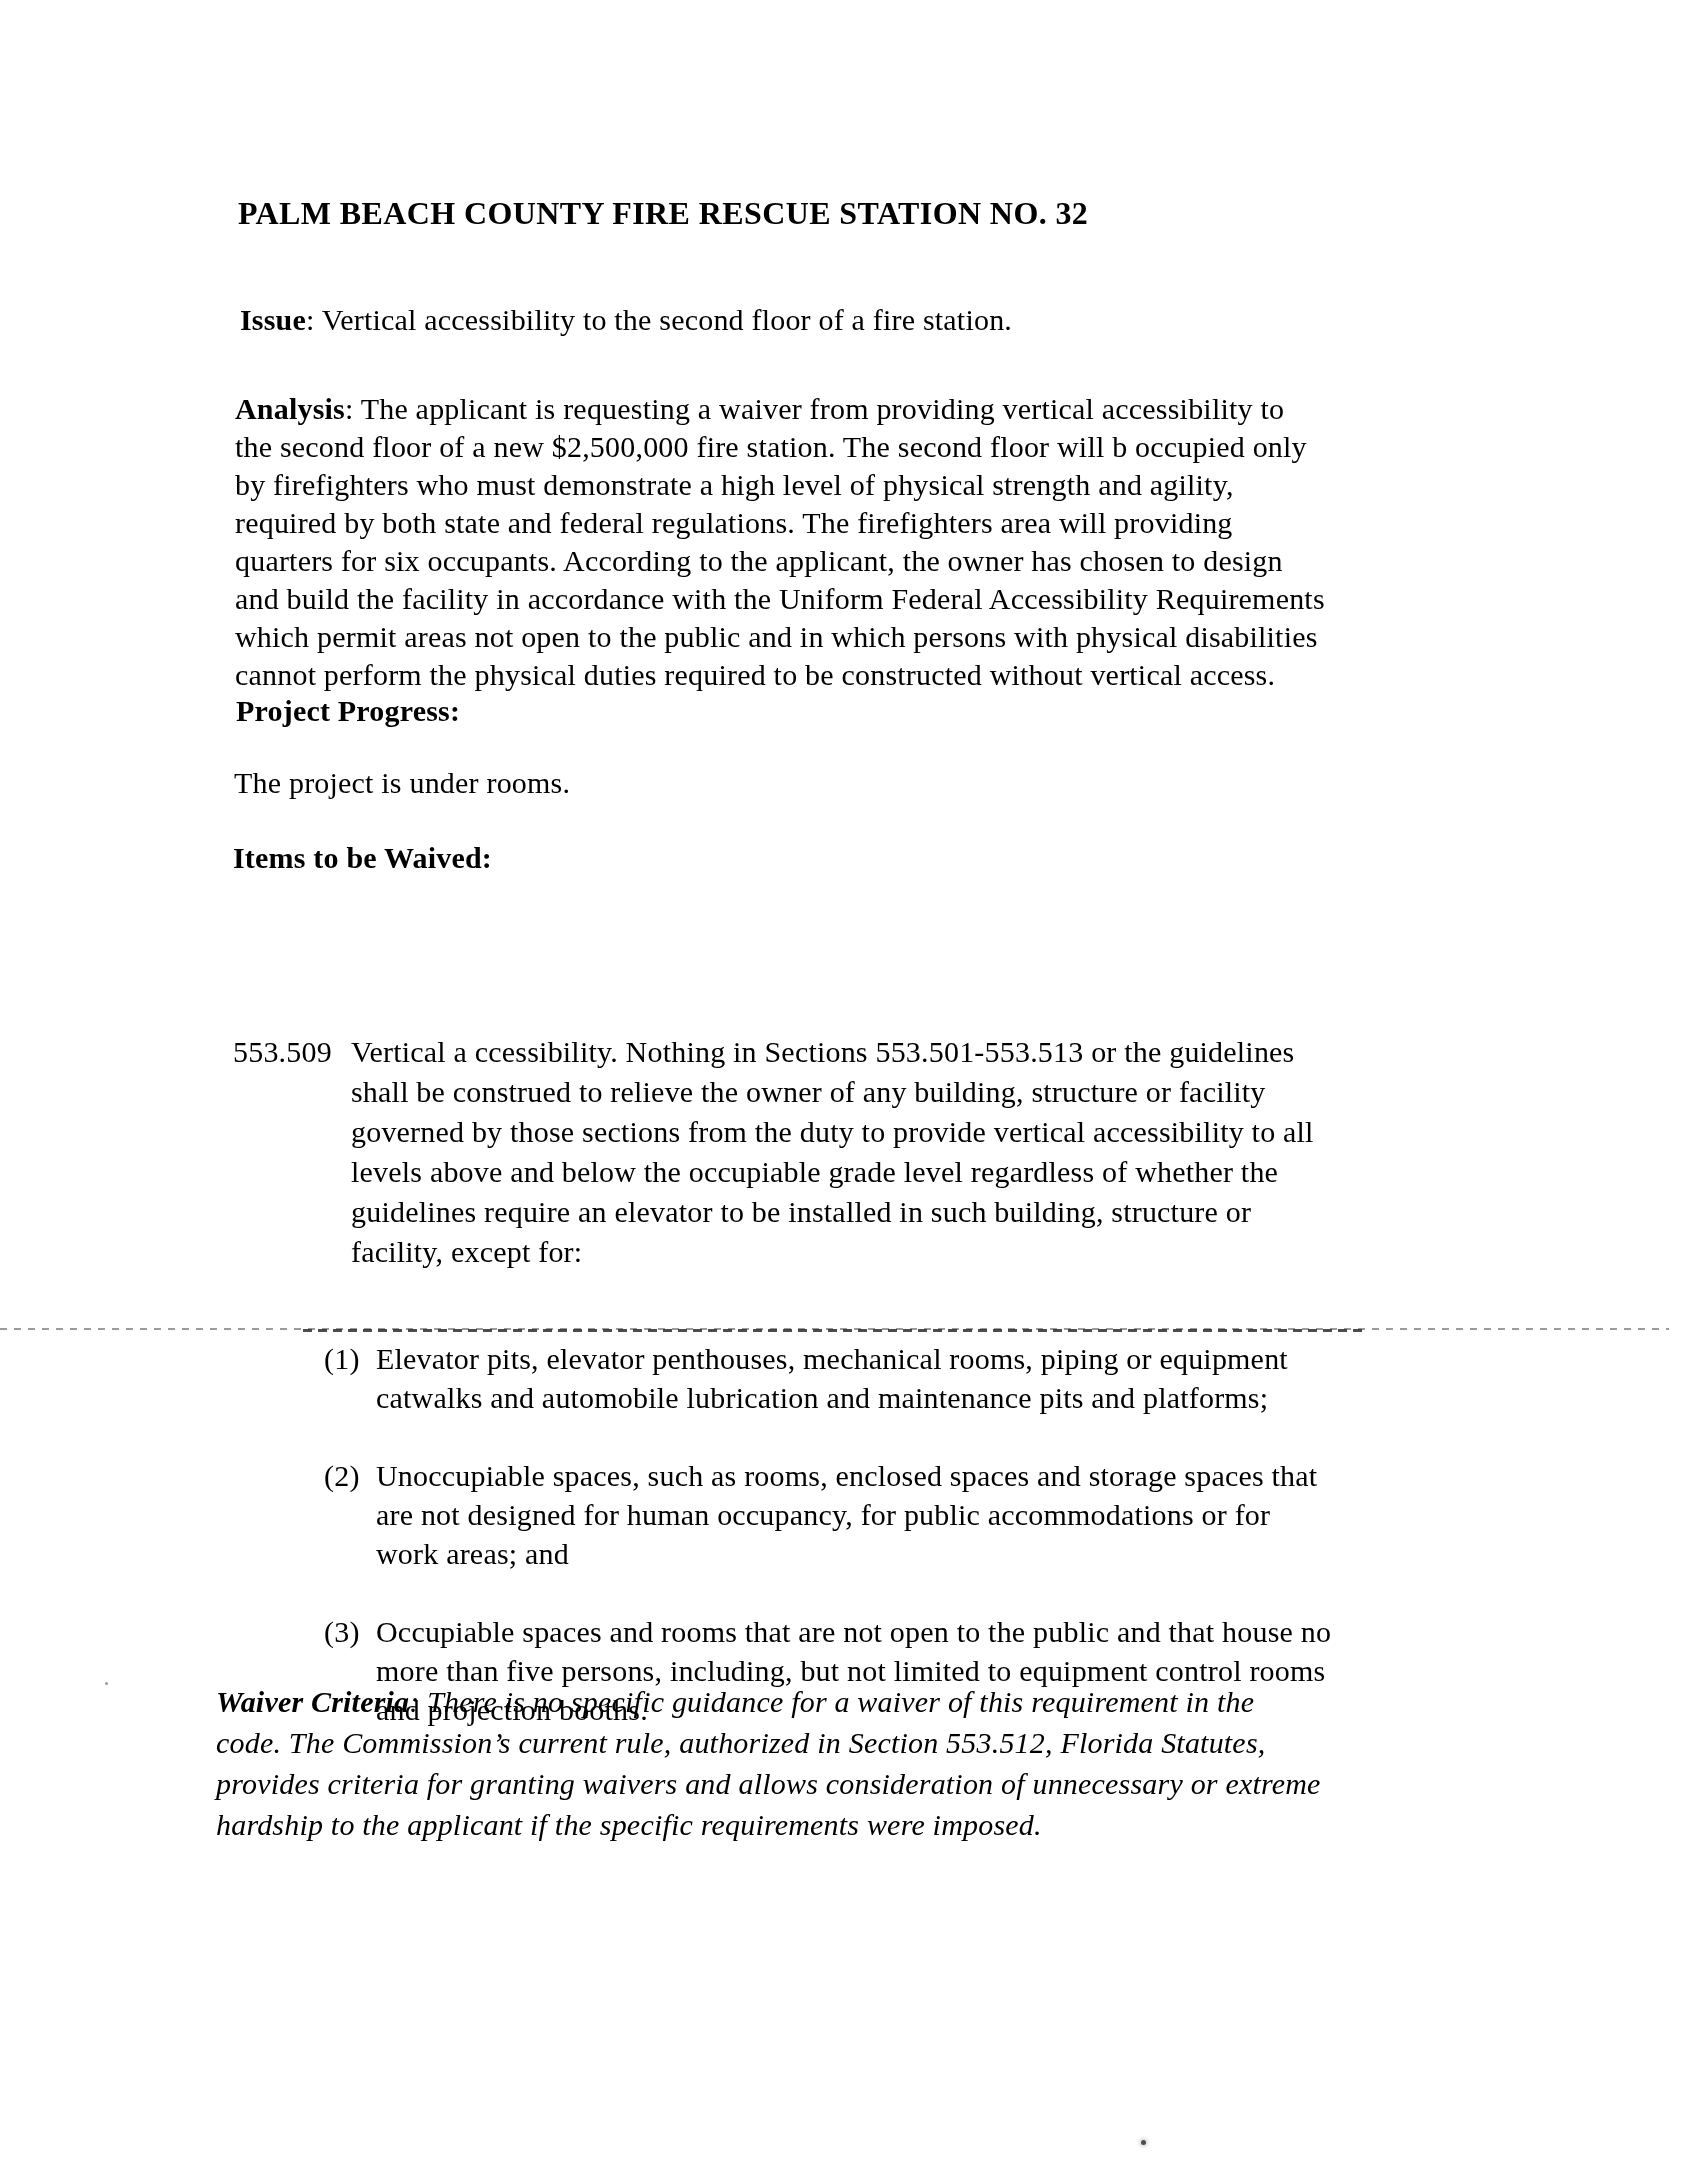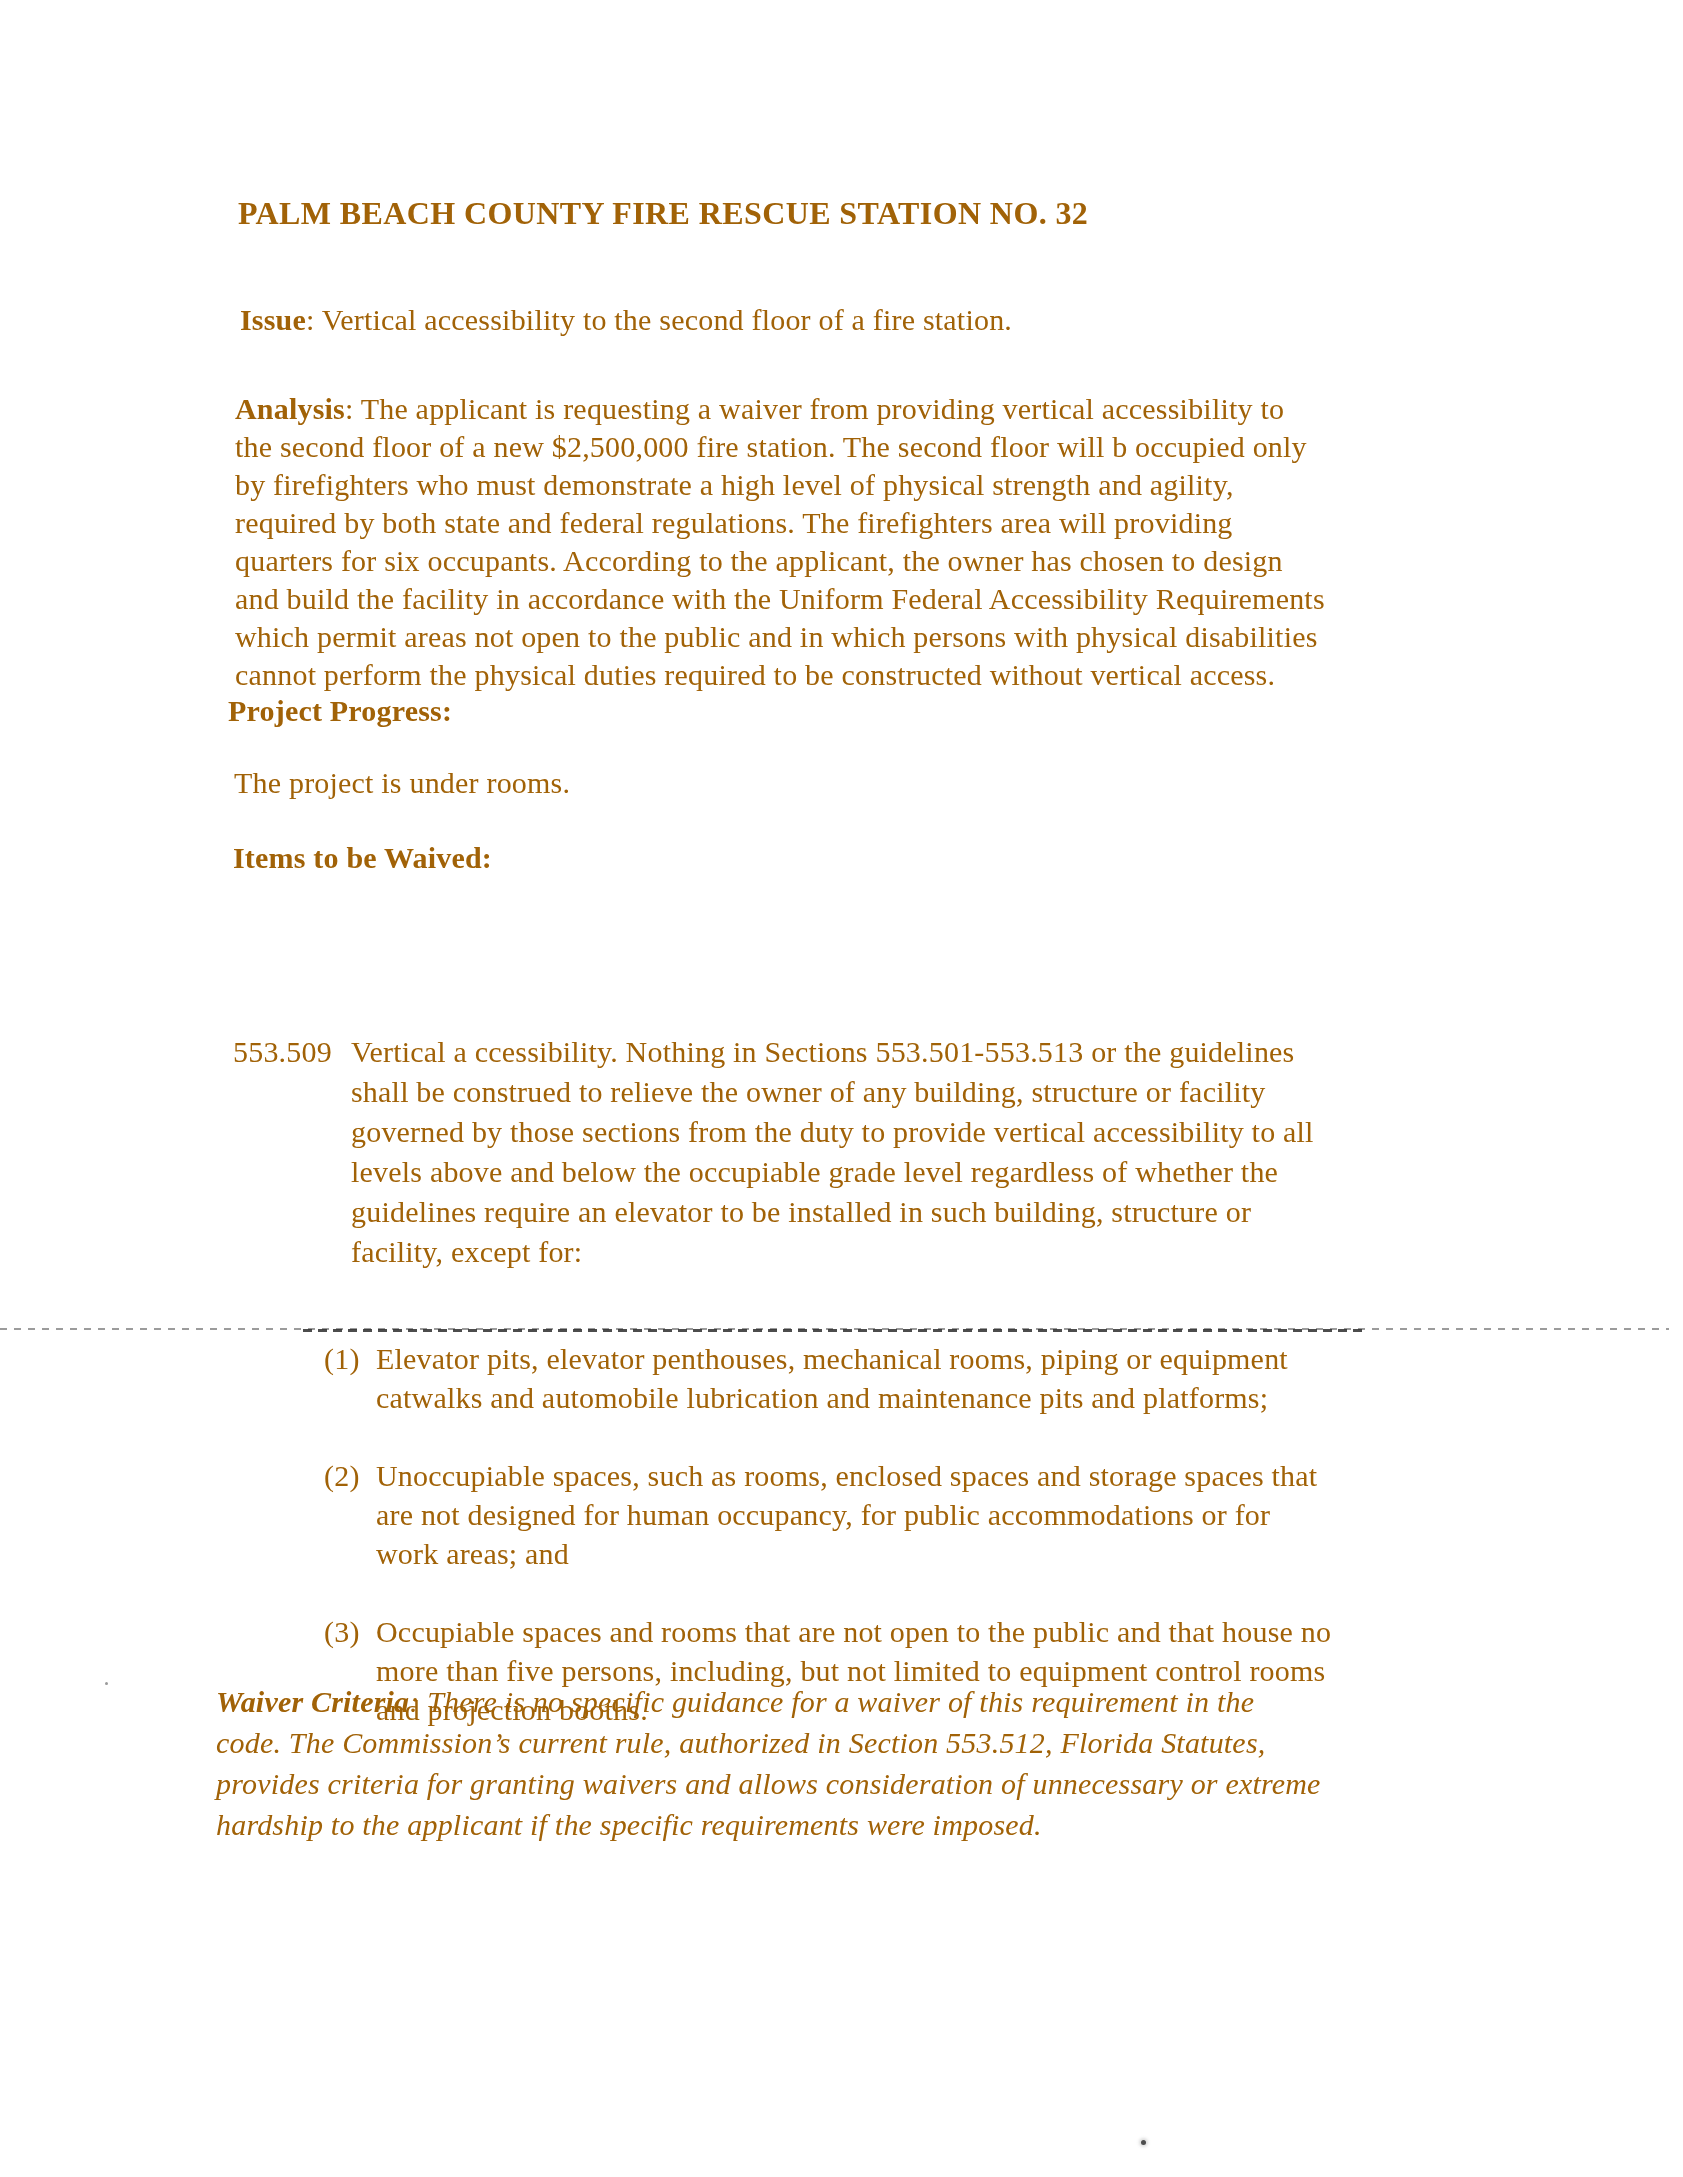--- a/index.html
+++ b/index.html
@@ -7,21 +7,21 @@
     padding: 0;
     background: #ffffff;
   }
   .page {
     position: relative;
     width: 1669px;
     height: 2177px;
     background: #ffffff;
     overflow: hidden;
     font-family: "Liberation Serif", serif;
-    color: #a16207;
+    color: #000000;
   }
   .blk {
     position: absolute;
     white-space: pre-line;
     font-size: 30px;
     line-height: 38px;
     letter-spacing: 0.2px;
   }
   .bold { font-weight: bold; }
   .doc-title {
@@ -97,21 +97,21 @@
     <span class="bold">Analysis</span><span>:  The applicant is requesting a waiver from providing vertical accessibility to
 the second floor of a new $2,500,000 fire station.  The second floor will b occupied only
 by firefighters who must demonstrate a high level of physical strength and agility,
 required by both state and federal regulations.  The firefighters area will providing
 quarters for six occupants.  According to the applicant, the owner has chosen to design
 and build the facility in accordance with the Uniform Federal Accessibility Requirements
 which permit areas not open to the public and in which persons with physical disabilities
 cannot perform the physical duties required to be constructed without vertical access.</span>
   </div>
 
-  <div class="blk bold" style="left:228px; top:692px;">Project Progress:</div>
+  <div class="blk bold" style="left:236px; top:692px;">Project Progress:</div>
 
   <div class="blk" style="left:234px; top:764px; width:1287px;">The project is under rooms.</div>
 
   <div class="blk bold" style="left:233px; top:839px;">Items to be Waived:</div>
 
 
   <div class="blk hang" style="left:233px; top:1032px; width:1356px;">
     <div class="num">553.509</div>
     <div class="txt">Vertical a ccessibility.  Nothing in Sections 553.501-553.513 or the guidelines
 shall be construed to relieve the owner of any building, structure or facility

